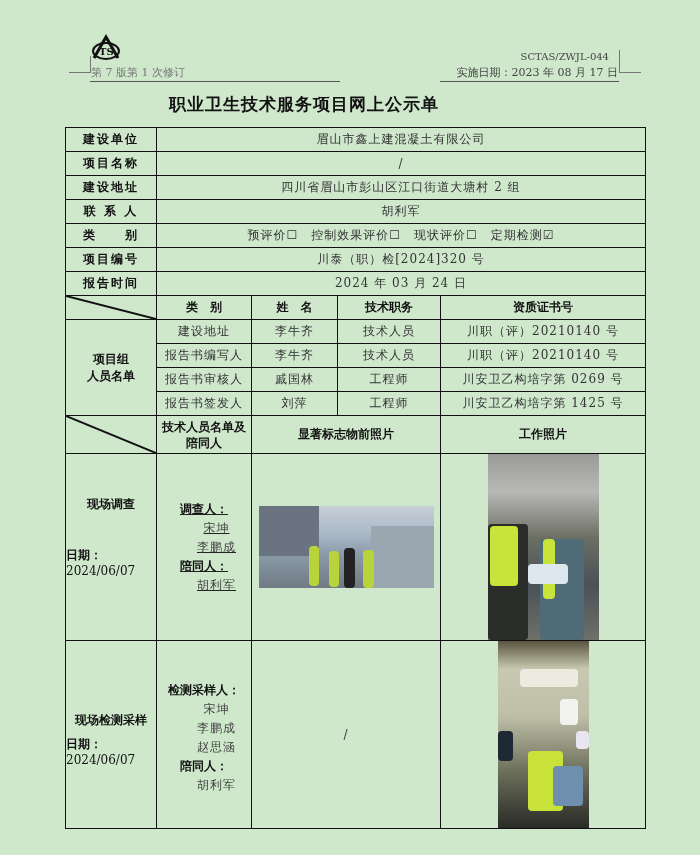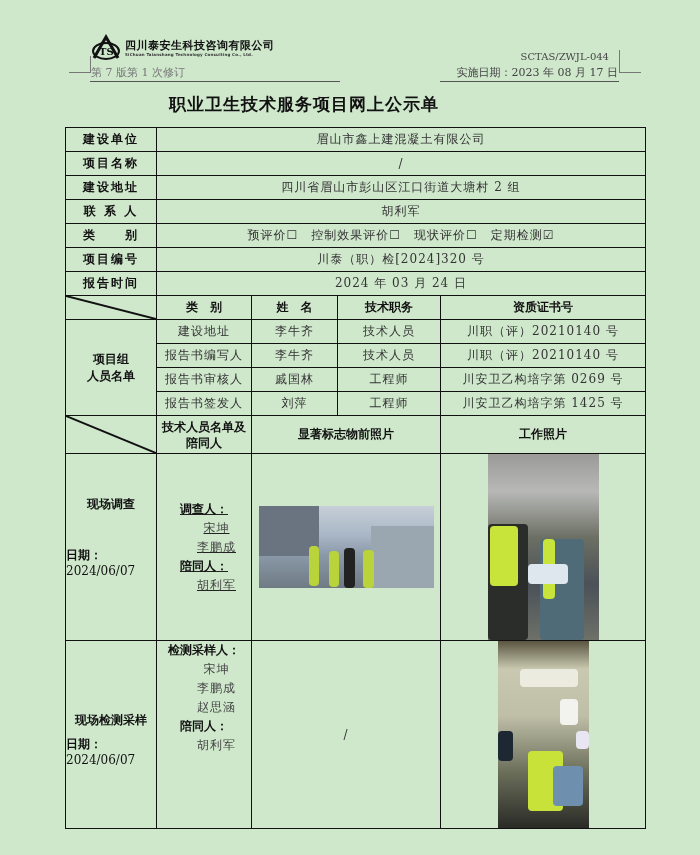--- a/index.html
+++ b/index.html
@@ -51,24 +51,20 @@
 <body>
 
 <div class="logo">
   <div class="logo-mark">
     <svg viewBox="0 0 32 28">
       <path d="M4 24 L16 3 L28 24" fill="none" stroke="#111" stroke-width="3"></path>
       <ellipse cx="16" cy="17" rx="13" ry="8" fill="none" stroke="#111" stroke-width="2"></ellipse>
       <text x="9" y="21" font-size="10" font-weight="bold" font-family="DejaVu Serif, serif" fill="#111">TS</text>
     </svg>
   </div>
-  <div class="logo-text">
-    <div class="logo-cn">四川泰安生科技咨询有限公司</div>
-    <div class="logo-en">SiChuan Taianshang Technology Consulting Co., Ltd.</div>
-  </div>
 </div>
 
 <div class="hdr-left-vline"></div>
 <div class="hdr-left-line"></div>
 <div class="hdr-left">第 7 版第 1 次修订</div>
 <div class="hdr-left-under"></div>
 
 <div class="hdr-code">SCTAS/ZWJL-044</div>
 <div class="hdr-date">实施日期：2023 年 08 月 17 日</div>
 <div class="hdr-right-vline"></div>
@@ -203,21 +199,21 @@
   </tr>
 
   <tr class="tall2">
     <td style="position:relative;">
       <div class="sec-name" style="position:absolute; left:0; right:0; top:71px;">现场检测采样</div>
       <div class="sec-date" style="position:absolute; left:0; top:95px;">
         <div style="font-weight:bold;">日期：</div>
         <div>2024/06/07</div>
       </div>
     </td>
-    <td class="people" style="vertical-align:top; ">
+    <td class="people" style="vertical-align:top; padding-top:40px;">
       <div class="pl">检测采样人：</div>
       <div class="pn">宋坤</div>
       <div class="pn">李鹏成</div>
       <div class="pn">赵思涵</div>
       <div class="pl">陪同人：</div>
       <div class="pn">胡利军</div>
     </td>
     <td colspan="2" class="val">/</td>
     <td class="photo">
       <div class="img-work2">

